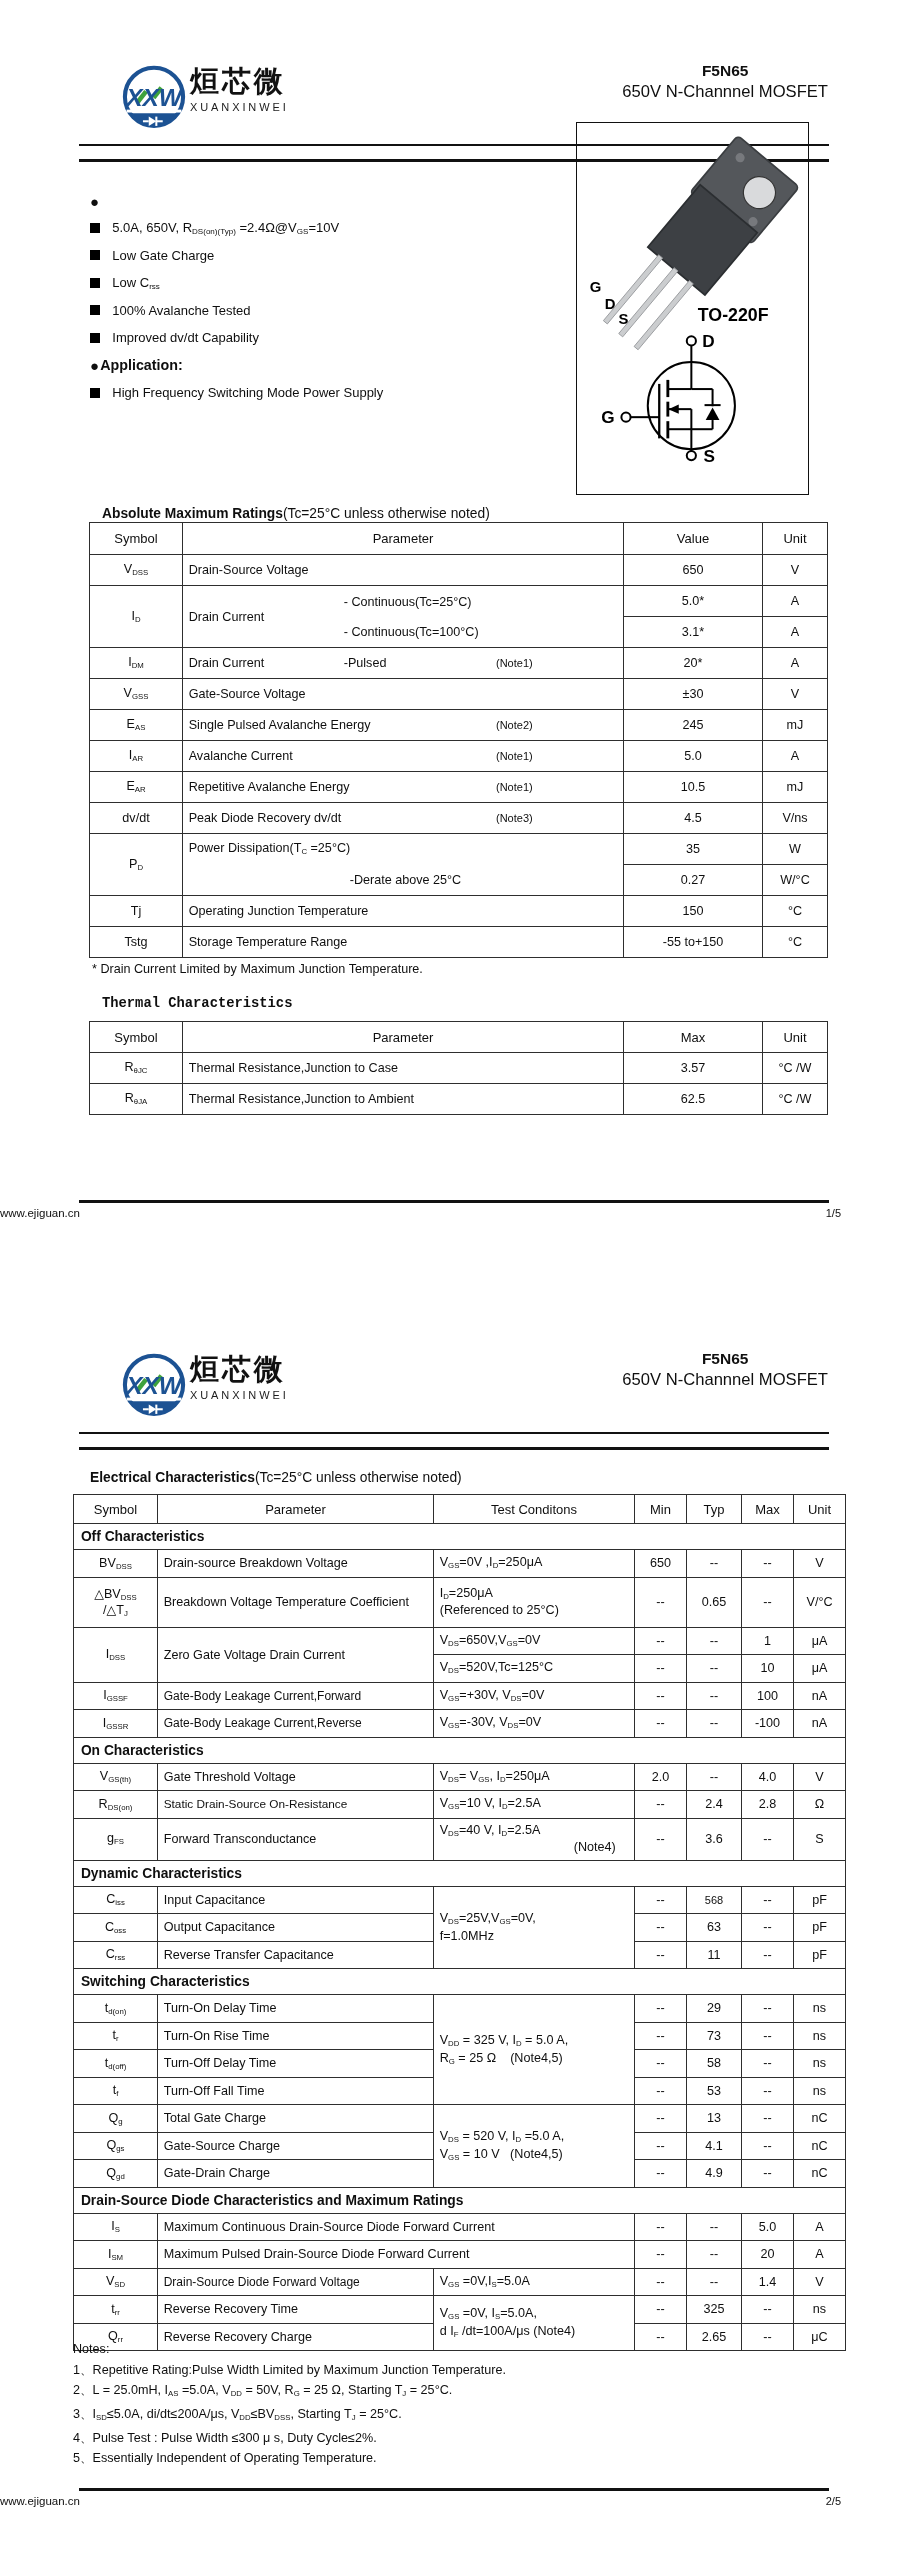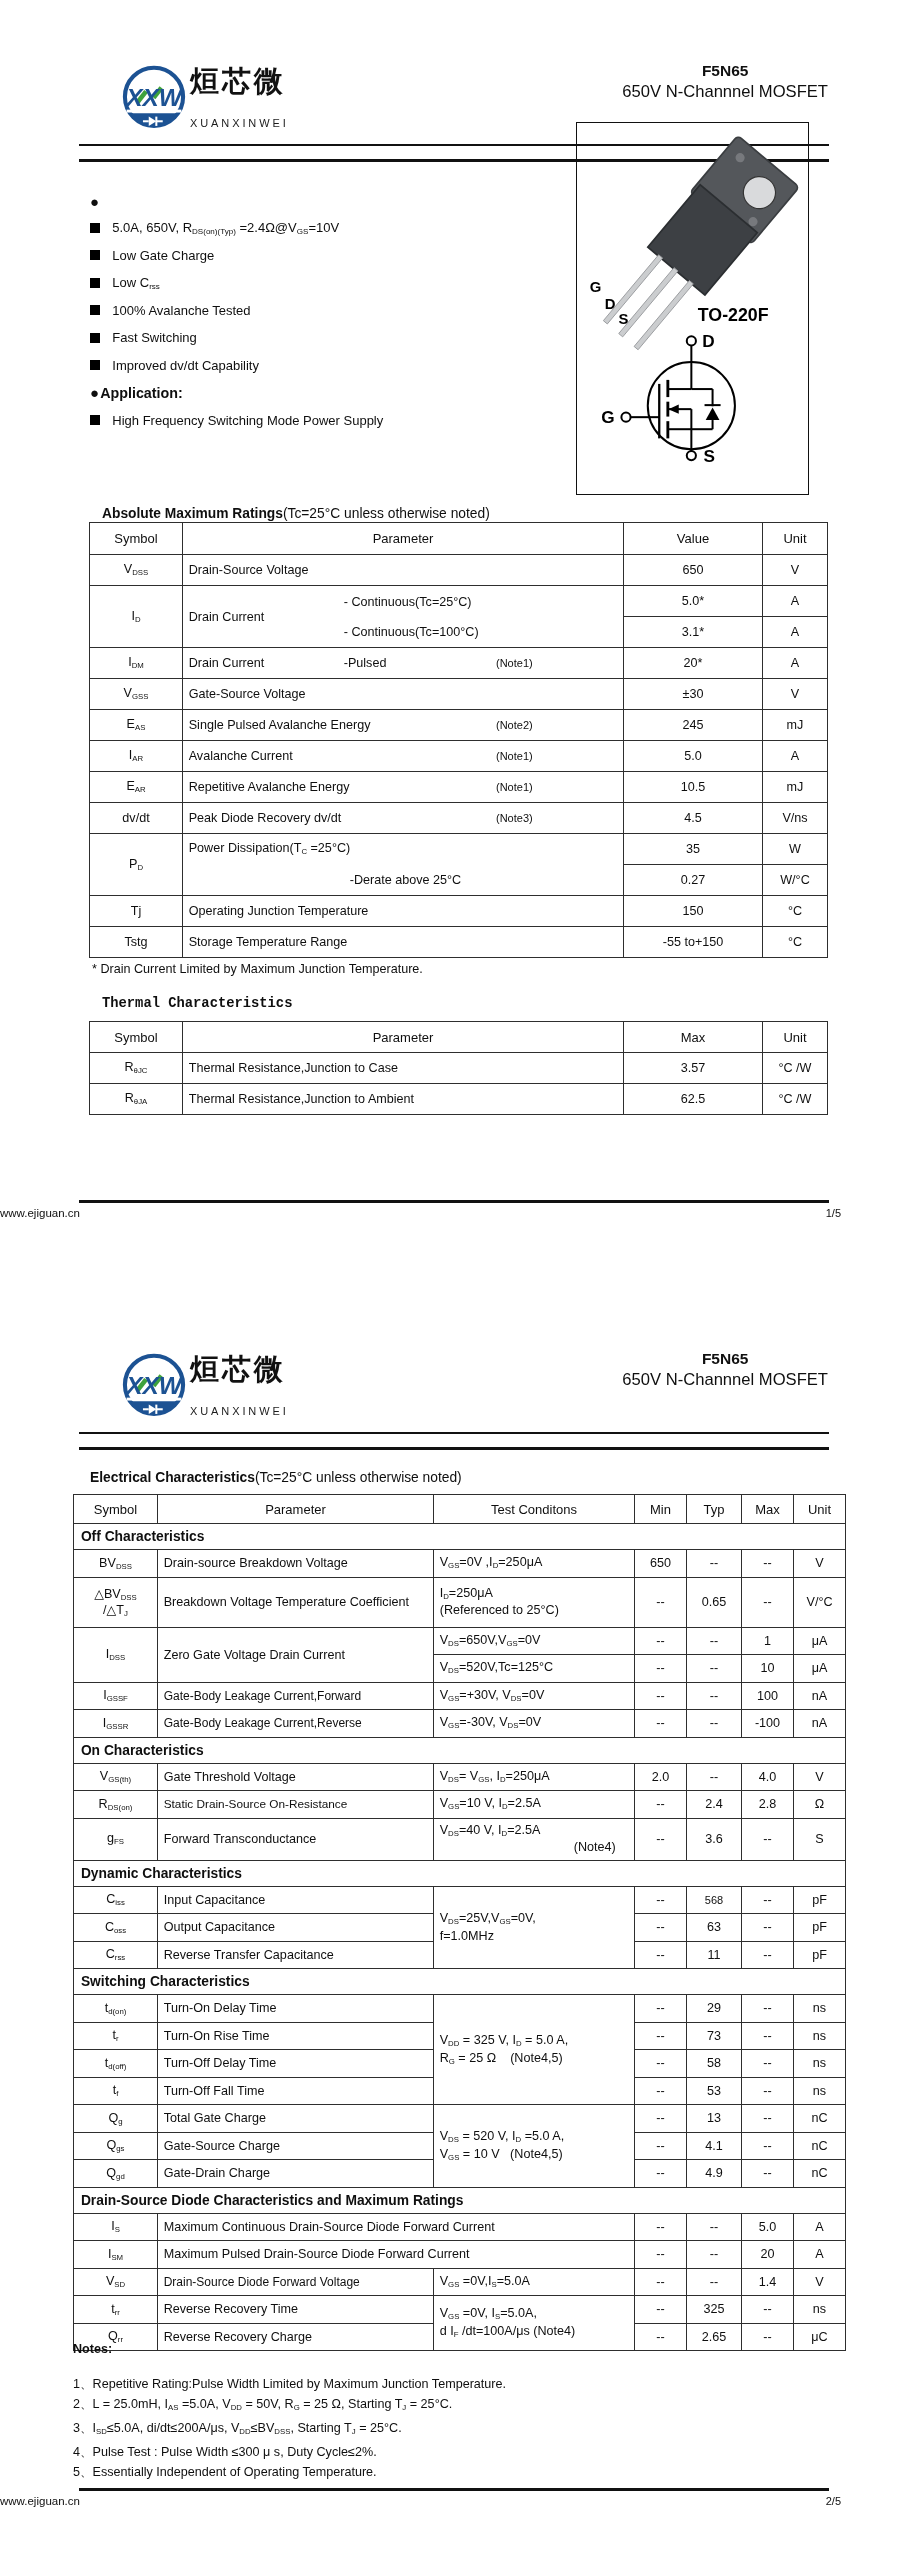--- a/index.html
+++ b/index.html
@@ -5,21 +5,21 @@
   html,body{margin:0;padding:0;background:#ffffff;}
   body{font-family:"Liberation Sans","DejaVu Sans",sans-serif;color:#0f0f0f;}
   .canvas{position:relative;width:910px;height:2576px;background:#fff;overflow:hidden;}
   .page{position:absolute;left:0;width:910px;height:1288px;background:#fff;}
   #page1{top:0;} #page2{top:1288px;}
 
   
   .logo-icon{position:absolute;left:122px;top:63px;width:64px;height:70px;}
   .brand{position:absolute;left:190px;top:64px;}
   .brand-cn{font-size:29px;font-weight:bold;letter-spacing:2.9px;color:#111;line-height:34px;}
-  .brand-en{font-size:11px;letter-spacing:2.9px;color:#1c1c1c;margin-top:19px;}
+  .brand-en{font-size:11px;letter-spacing:2.9px;color:#1c1c1c;margin-top:3px;}
   .head-right{position:absolute;top:61px;right:82px;text-align:center;}
   .part-no{font-size:15.5px;font-weight:bold;line-height:19.5px;}
   .subtitle{font-size:16.6px;line-height:22px;}
   .rule{position:absolute;left:79px;width:750px;background:#111;}
   .rule.r1{top:144px;height:1.7px;}
   .rule.r2{top:159px;height:2.9px;}
 
   
   .features{position:absolute;left:90px;top:189px;width:476px;}
   .feat-line{display:flex;align-items:center;height:27.5px;font-size:13px;}
@@ -64,21 +64,21 @@
   .footnote{position:absolute;left:92px;top:962px;font-size:12.6px;}
 
   #elec-table{left:73px;top:206px;width:772px;}
   #elec-table tr{height:27.5px;}
   #elec-table tr.hd{height:29px;}
   #elec-table tr.rsec{height:26px;}
   #elec-table tr.rtall{height:50px;}
   #elec-table tr.rgfs{height:42px;}
 
   .notes{position:absolute;left:73px;top:1054px;font-size:12.6px;}
-  .notes .nlabel{margin-bottom:18px;font-weight:bold;}
+  .notes .nlabel{margin-bottom:4px;}
   .notes .nitem{line-height:20px;}
 
   
   .footer-line{position:absolute;left:79px;top:1200px;width:750px;height:2.9px;background:#111;}
   .footer-url{position:absolute;left:0;top:1207px;width:100%;text-align:left;font-size:11.5px;}
   .footer-page{position:absolute;right:69px;top:1207px;font-size:11px;}
 </style>
 </head>
 <body>
 
@@ -121,24 +121,20 @@
           <span class="sq"></span>
           <span>Low Gate Charge</span>
         </div>
       <div class="feat-line">
           <span class="sq"></span>
           <span>Low C<sub>rss</sub></span>
         </div>
       <div class="feat-line">
           <span class="sq"></span>
           <span>100% Avalanche Tested</span>
-        </div>
-      <div class="feat-line">
-          <span class="sq"></span>
-          <span>Fast Switching</span>
         </div>
       <div class="feat-line">
           <span class="sq"></span>
           <span>Improved dv/dt Capability</span>
         </div>
       <div class="app-head">
           <span class="app-dot">●</span>
           <span>Application:</span>
         </div>
       <div class="feat-line">

